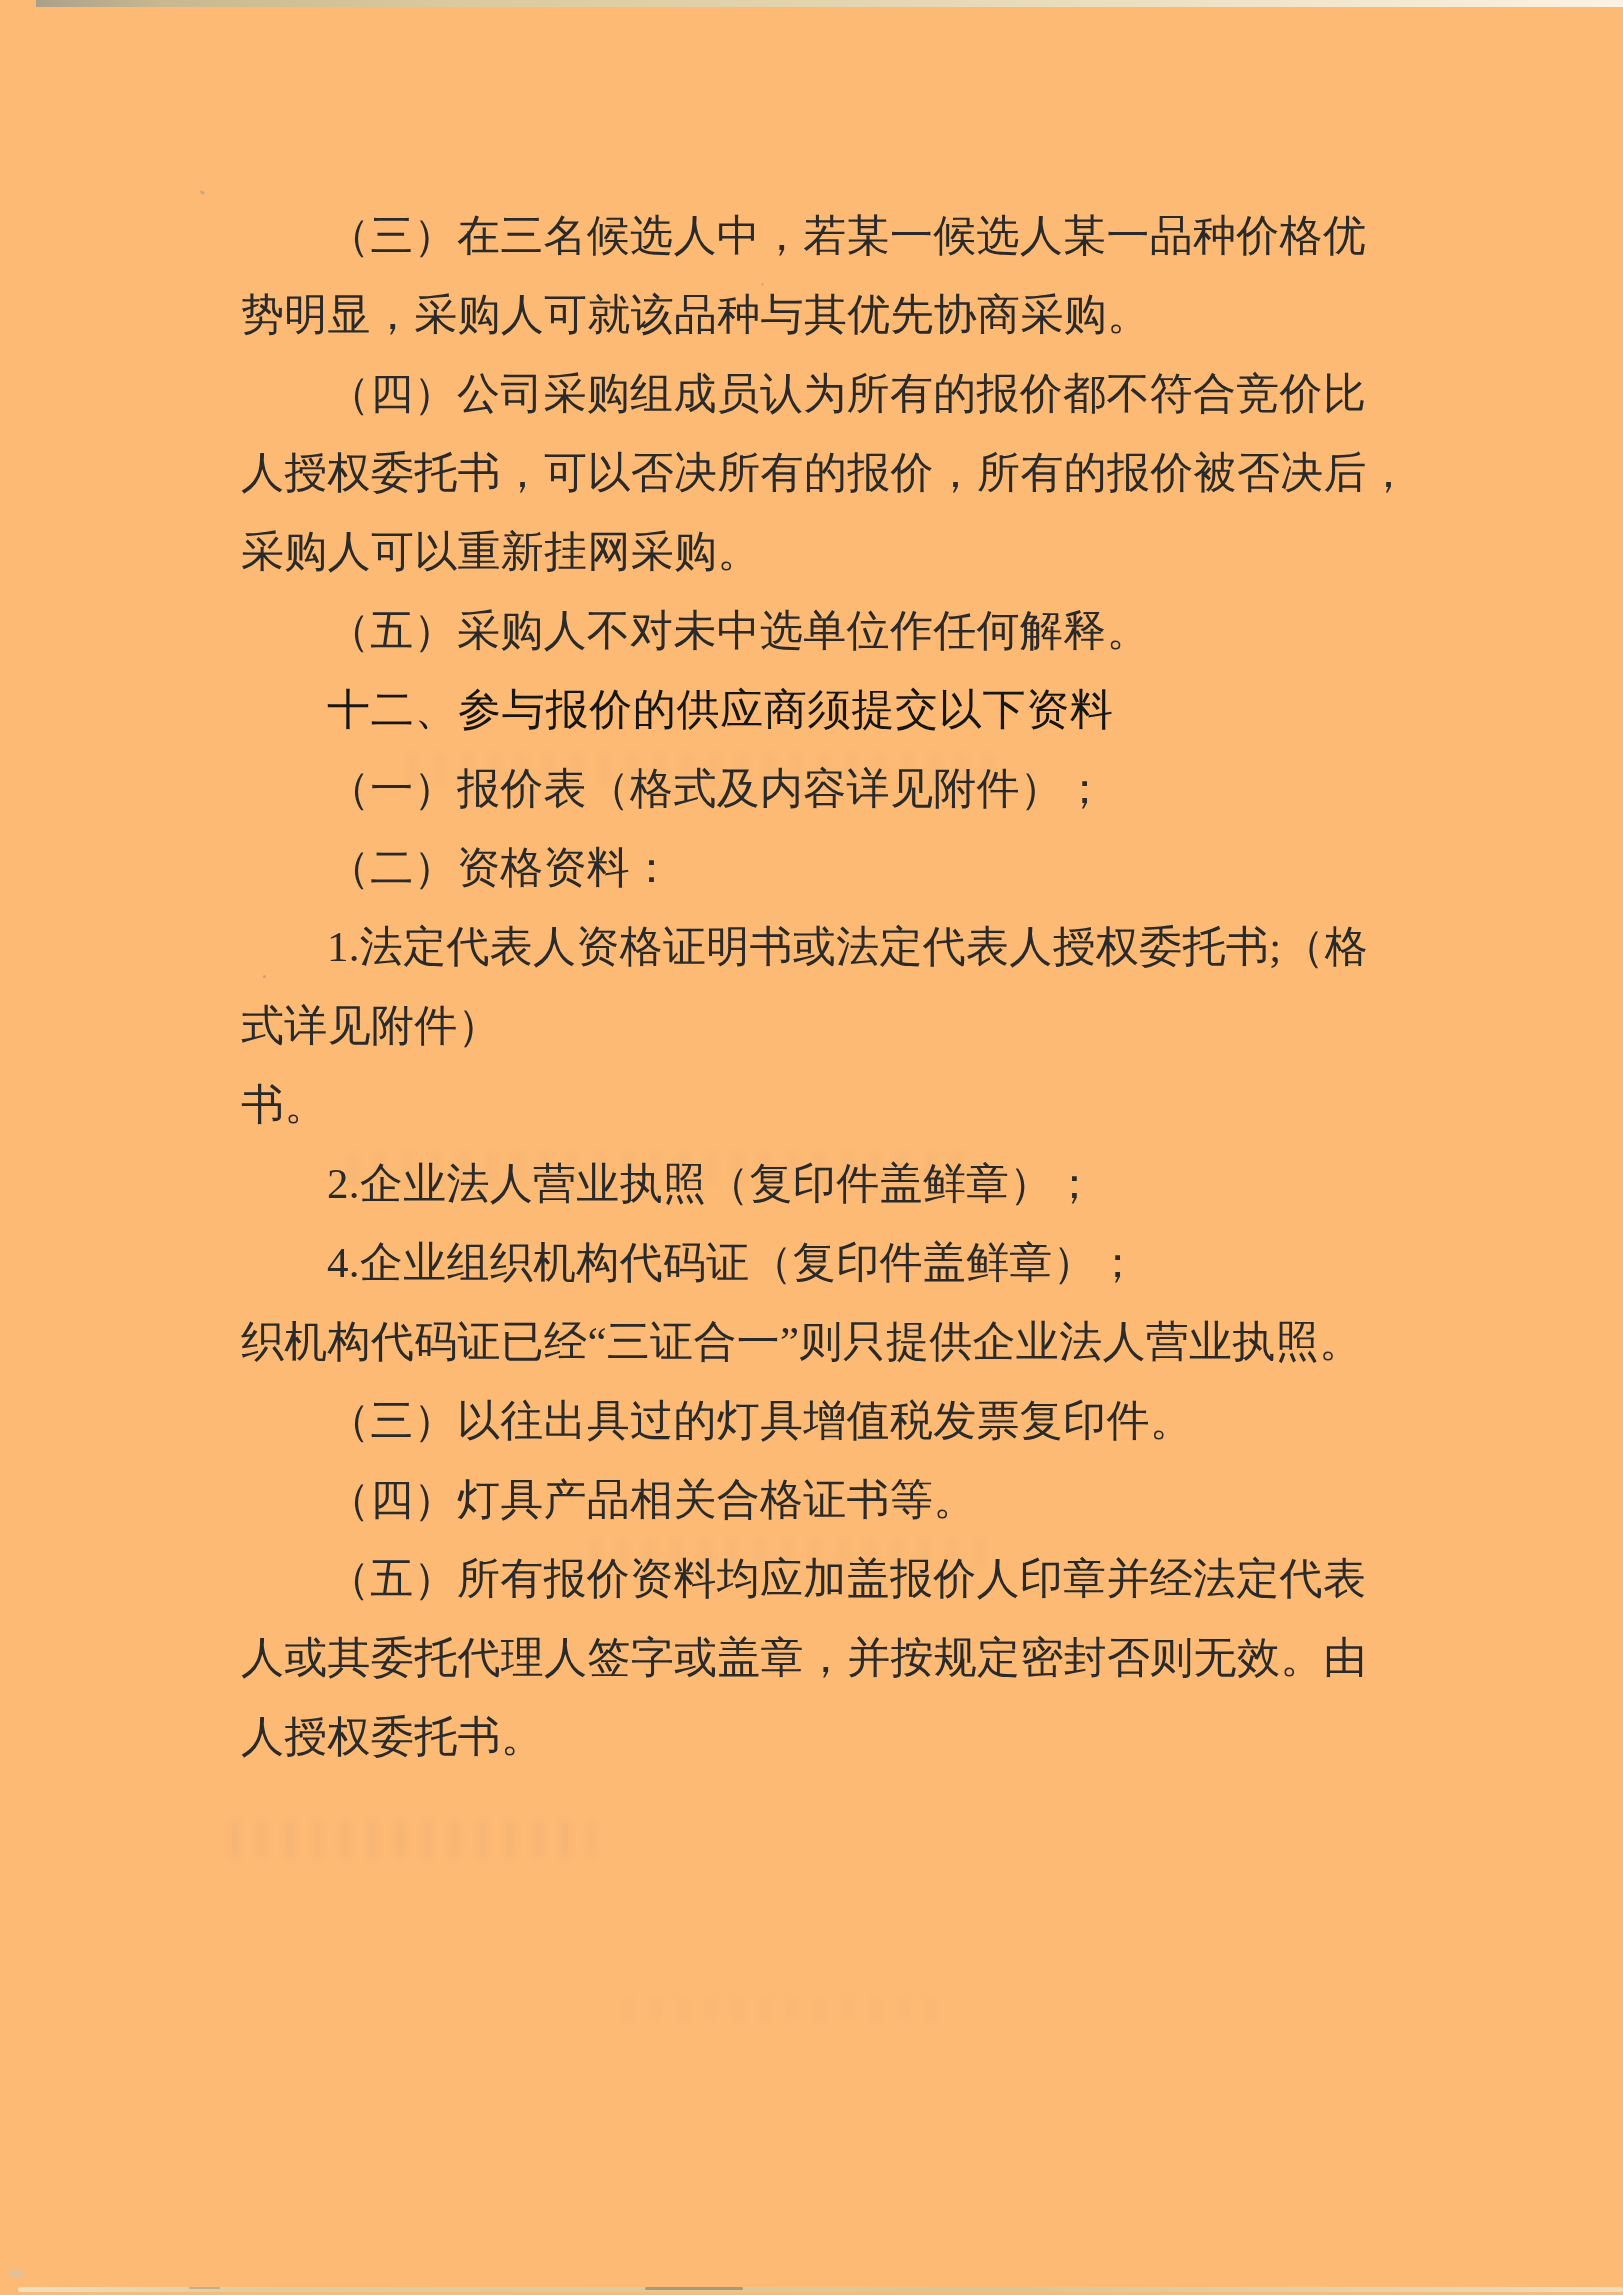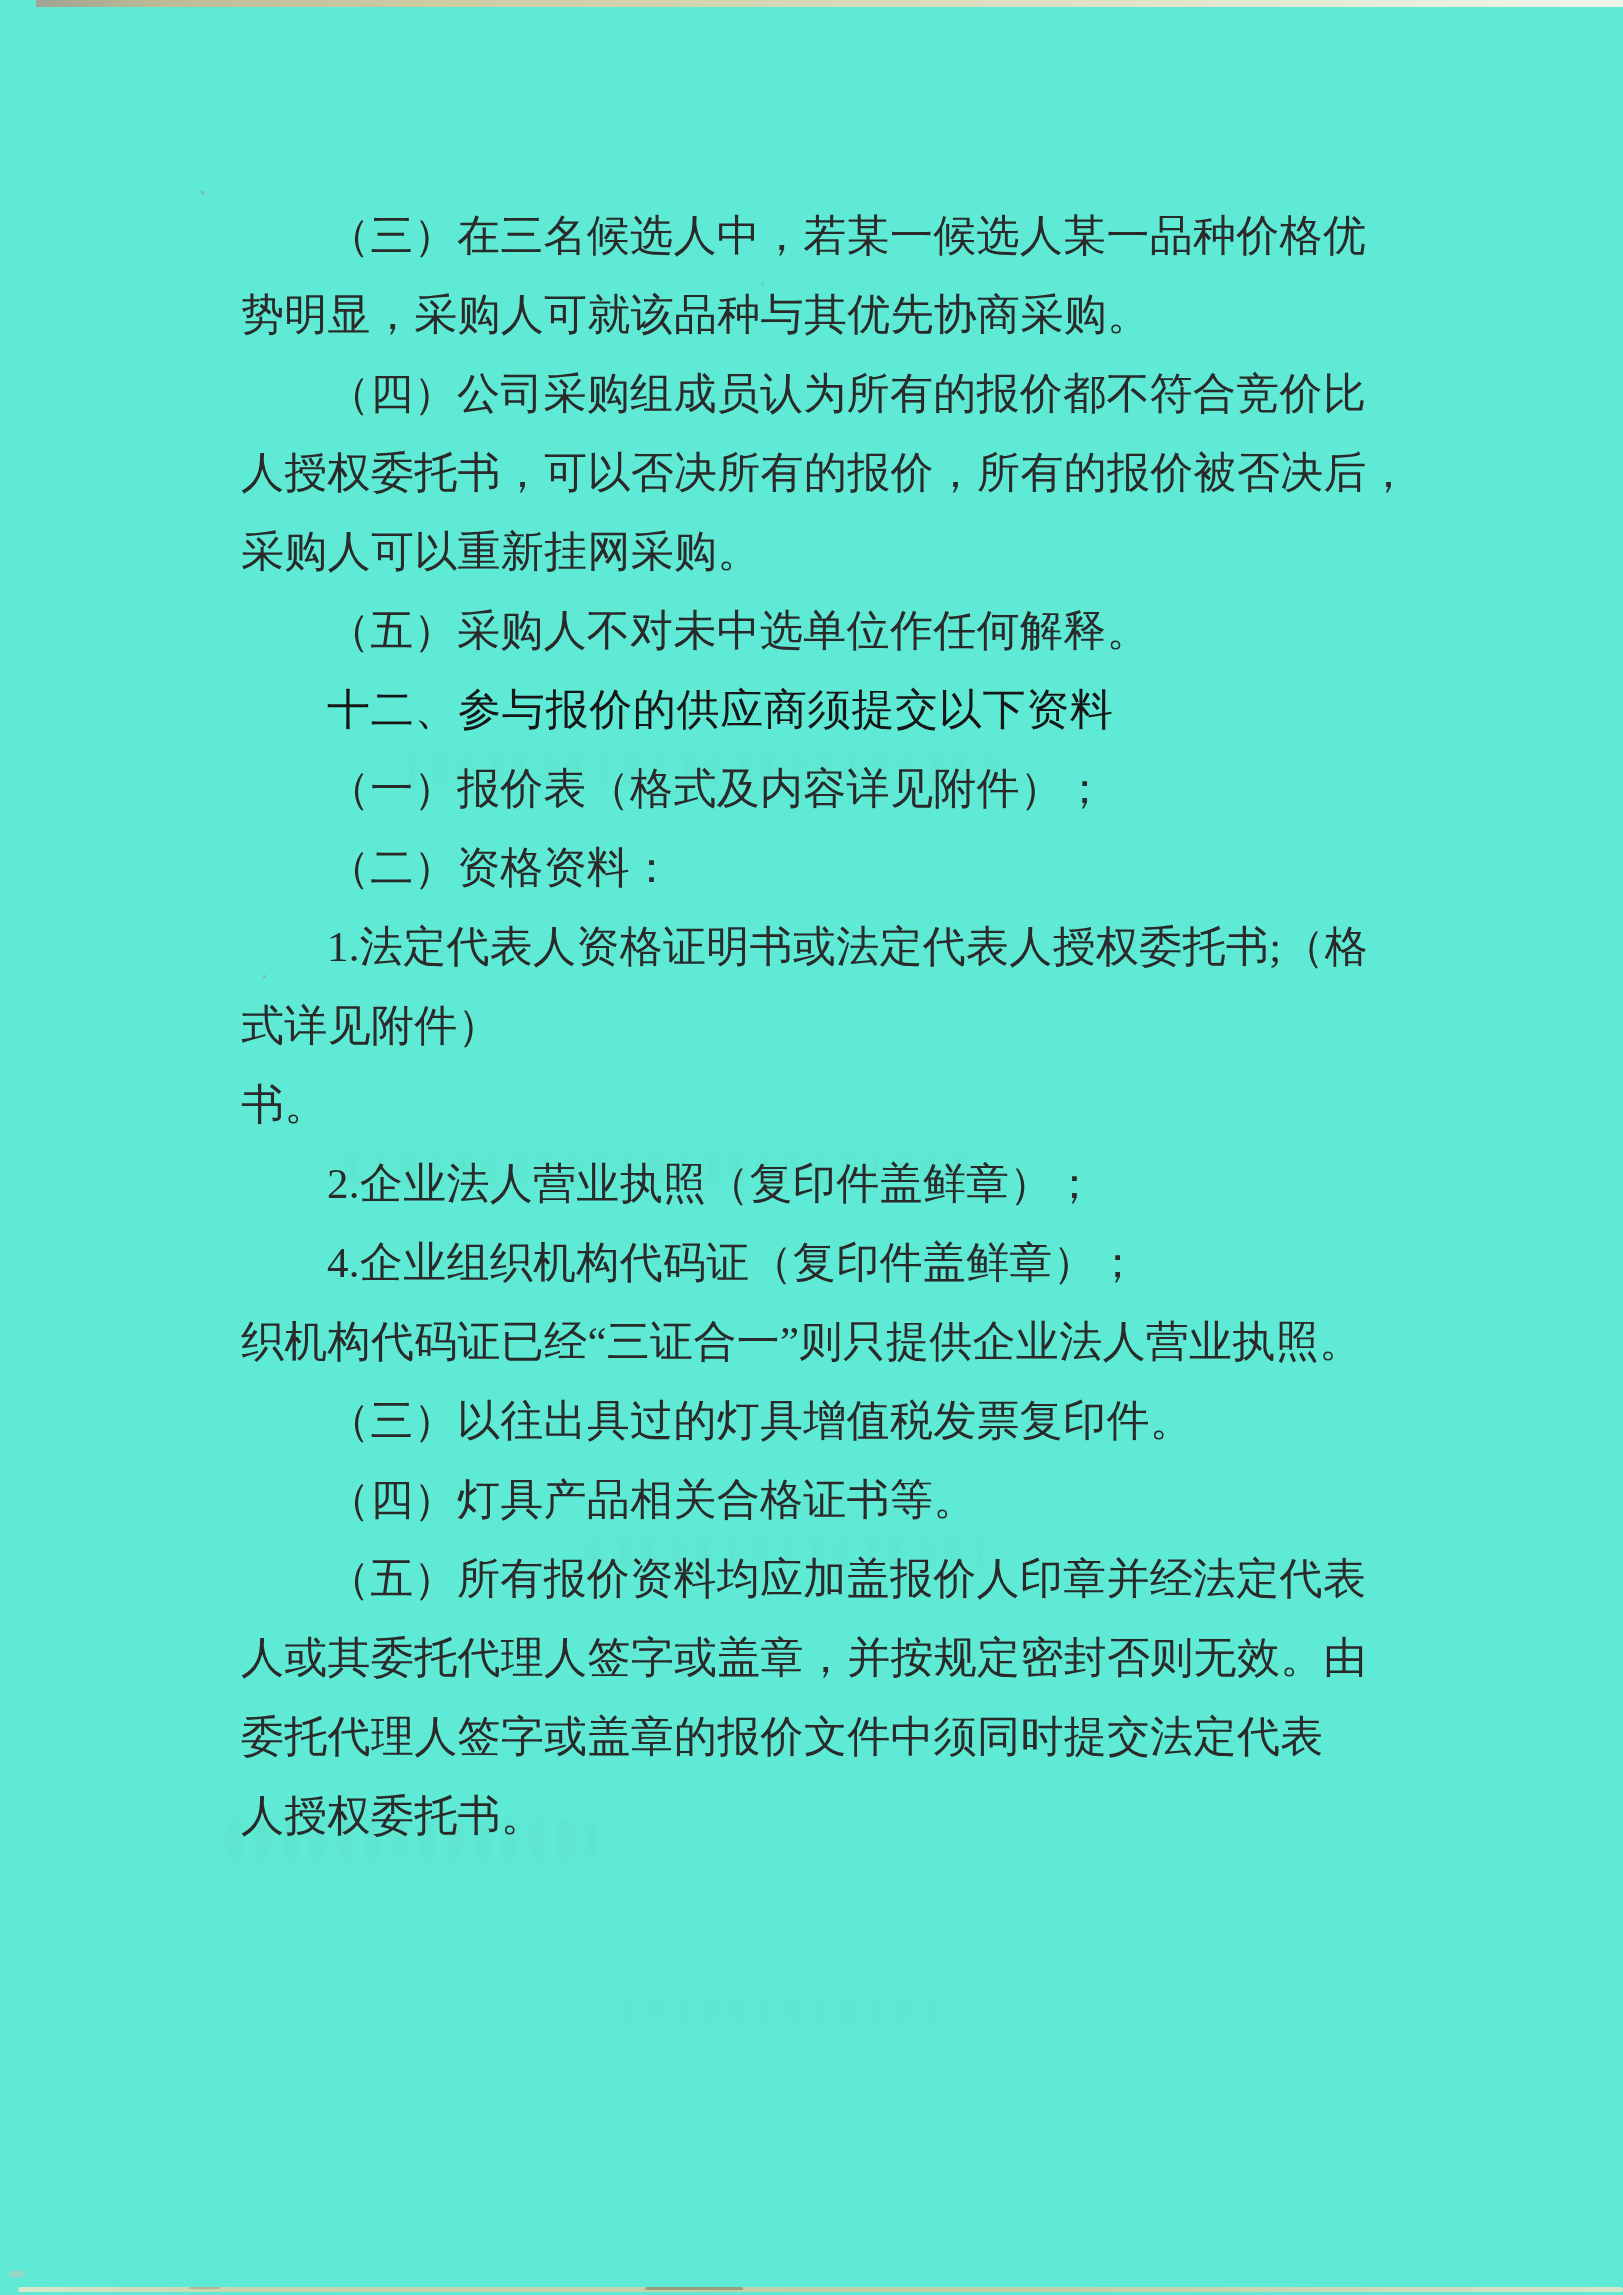--- a/index.html
+++ b/index.html
@@ -1,20 +1,20 @@
 <!DOCTYPE html>
 <html style="font-size:10.5px"><head>
 <meta charset="utf-8">
 <style>
   html,body { margin:0; padding:0; background:#e9e9e9; }
   .page {
     position:relative;
     width:1623px; height:2295px;
     margin:0 auto;
-    background:#5eead4;
+    background:#fdba74;
     overflow:hidden;
     font-family:"Liberation Serif", serif;
   }
   
   .content {
     position:absolute;
     left:241px; top:196px;
     width:1185px;
   }
   .line {
@@ -111,21 +111,20 @@
       <div class="line indent">1.法定代表人资格证明书或法定代表人授权委托书;（格</div>
       <div class="line">式详见附件）</div>
       <div class="line">书。</div>
       <div class="line indent">2.企业法人营业执照（复印件盖鲜章）；</div>
       <div class="line indent">4.企业组织机构代码证（复印件盖鲜章）；</div>
       <div class="line">织机构代码证已经“三证合一”则只提供企业法人营业执照。</div>
       <div class="line indent">（三）以往出具过的灯具增值税发票复印件。</div>
       <div class="line indent">（四）灯具产品相关合格证书等。</div>
       <div class="line indent">（五）所有报价资料均应加盖报价人印章并经法定代表</div>
       <div class="line">人或其委托代理人签字或盖章，并按规定密封否则无效。由</div>
-      <div class="line">委托代理人签字或盖章的报价文件中须同时提交法定代表</div>
       <div class="line">人授权委托书。</div>
     </div>
 
   <div class="bottom-strip"></div>
   <div class="fleck-a"></div>
   <div class="fleck-b"></div>
   <div class="corner-mark"></div>
 
 </div>
 

